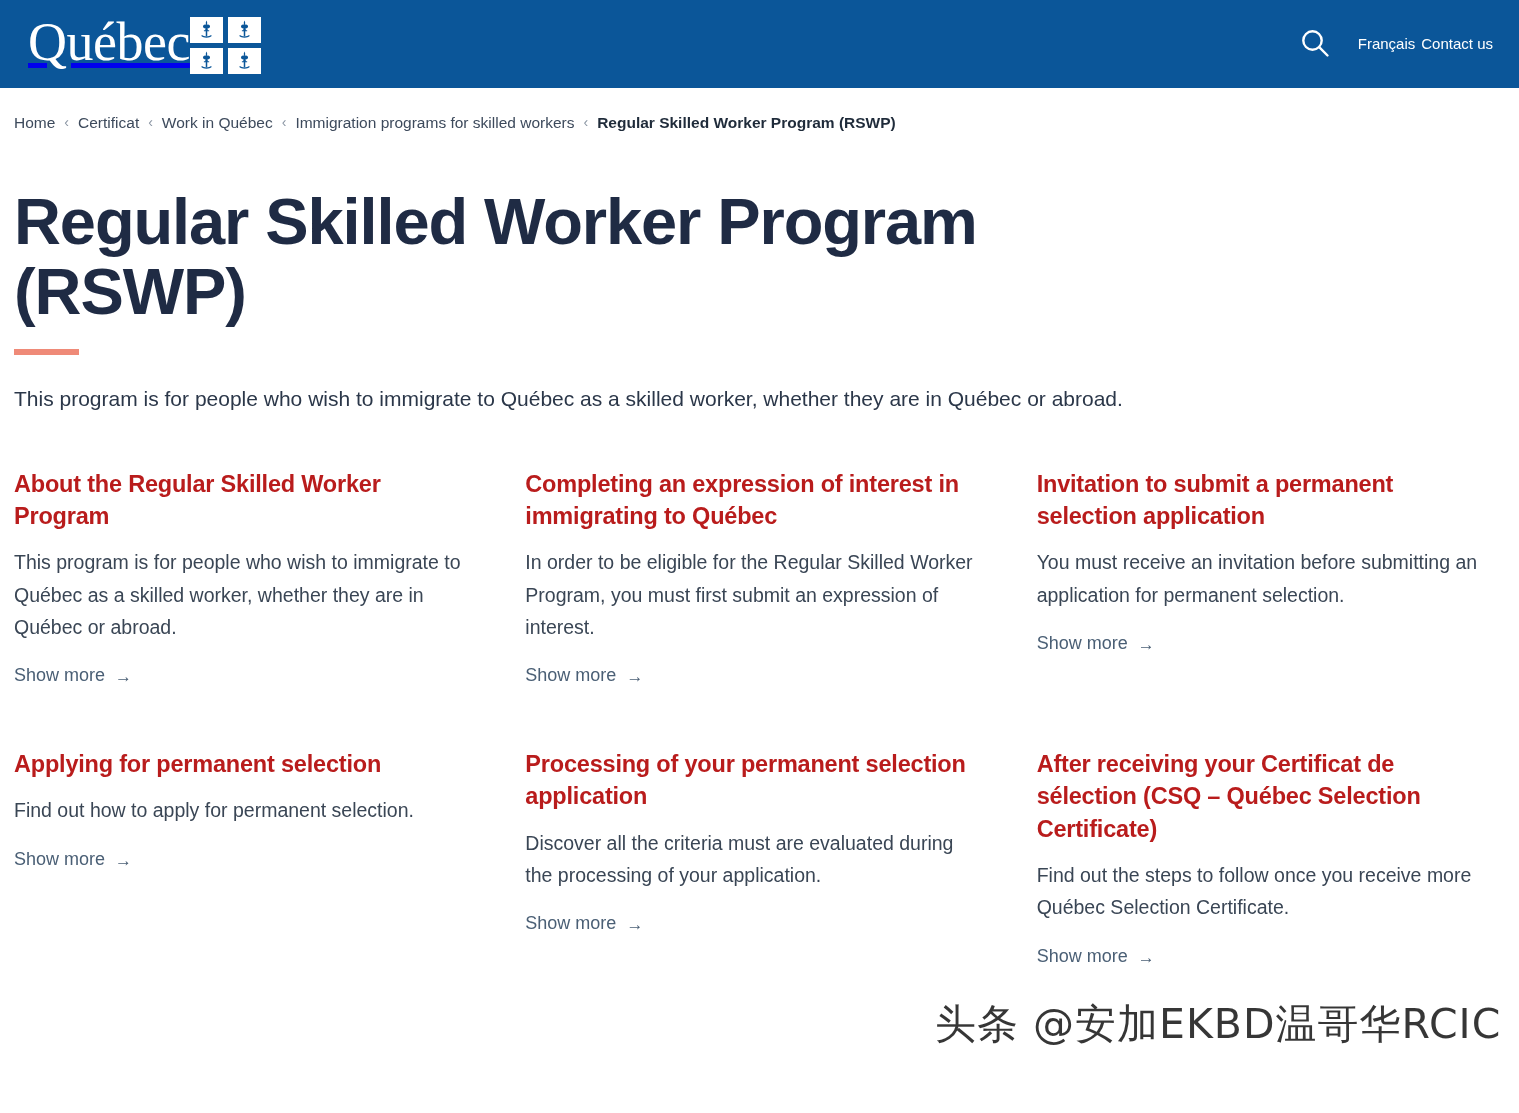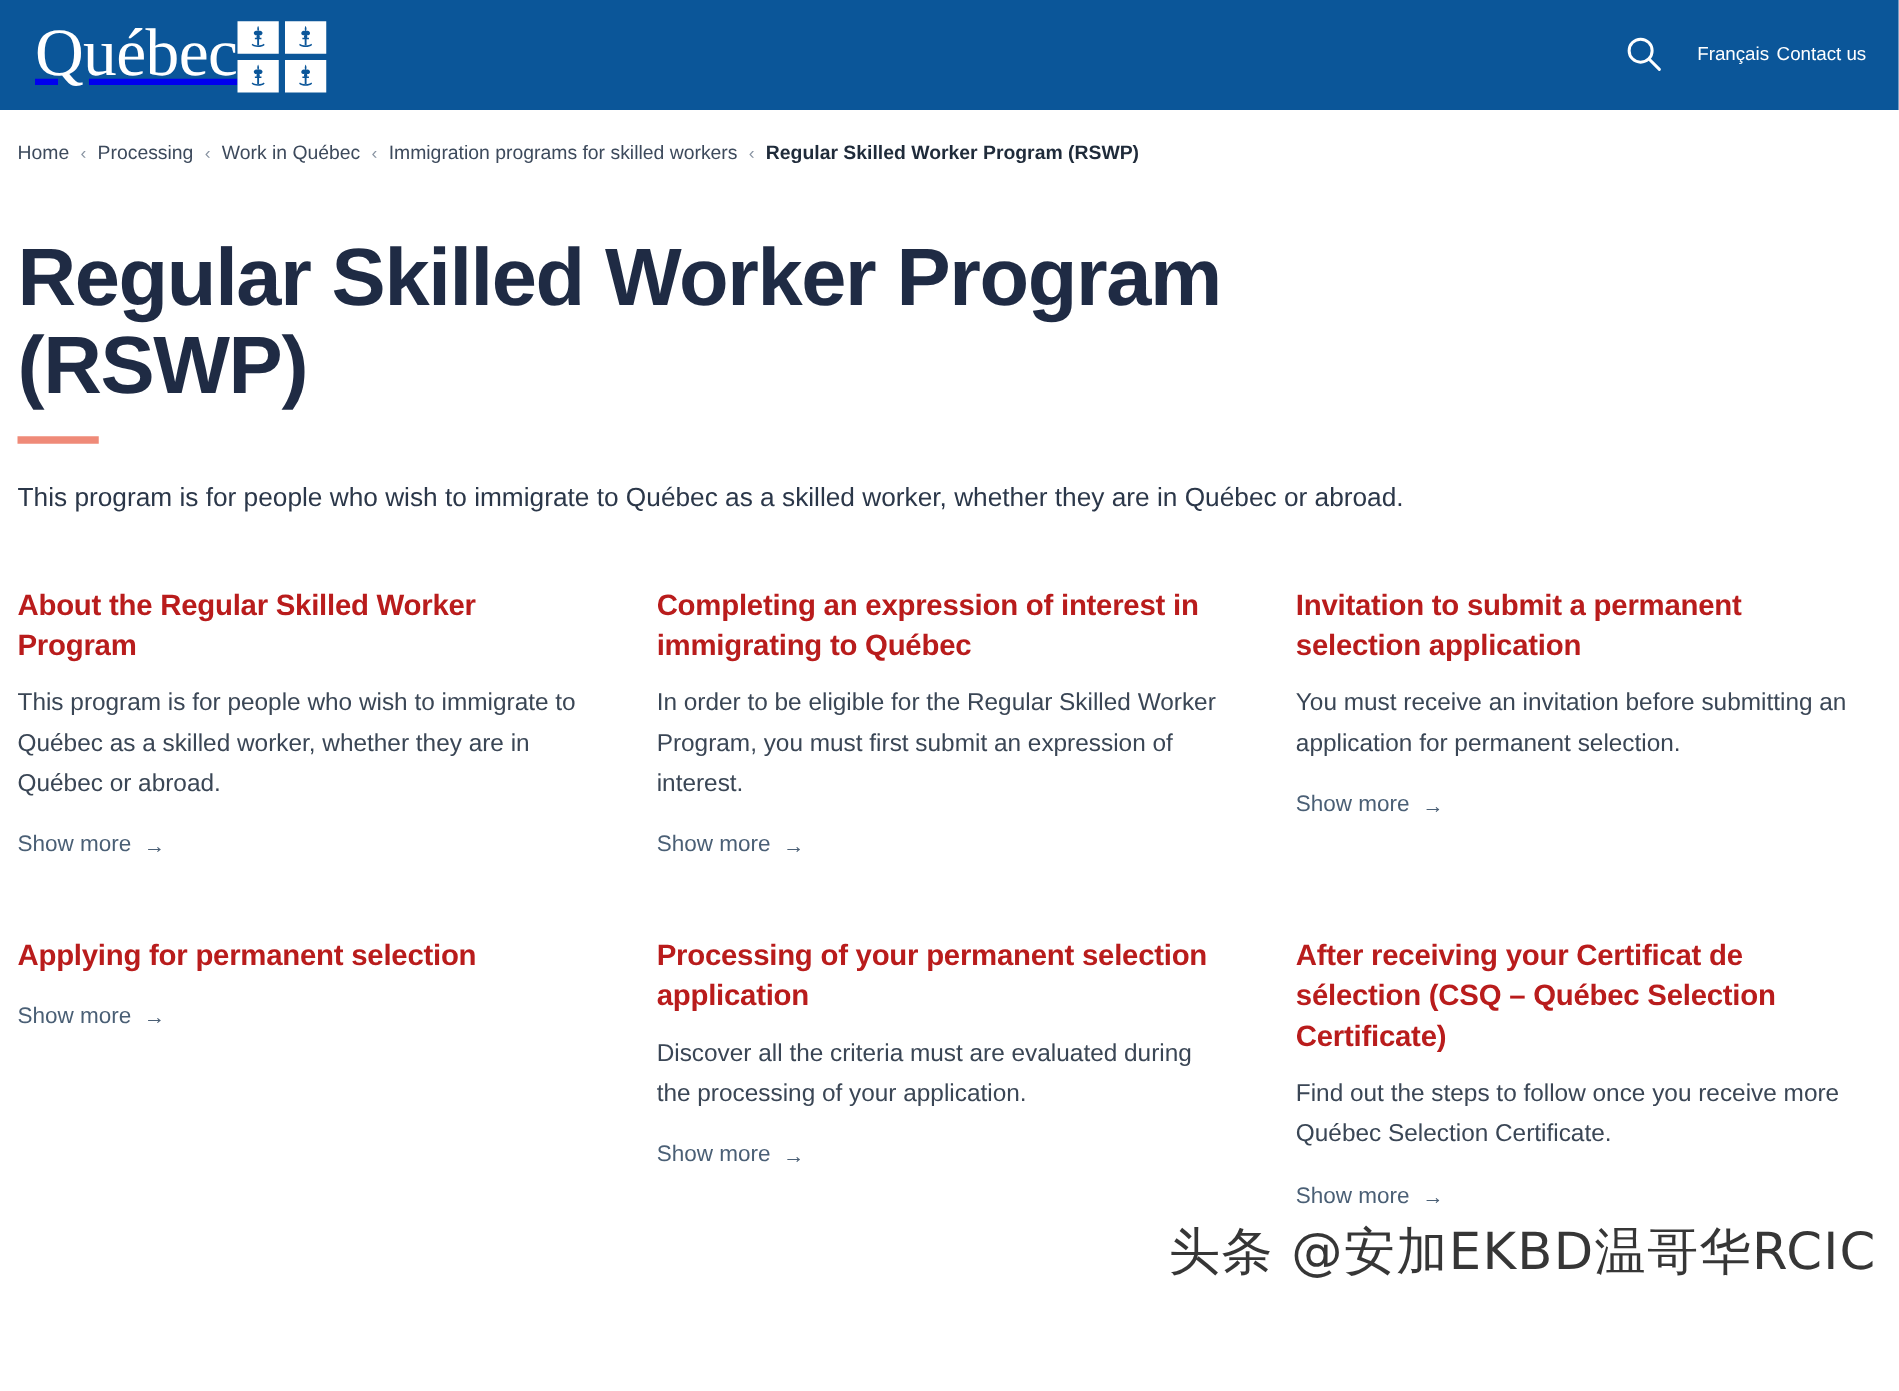--- a/index.html
+++ b/index.html
@@ -195,21 +195,21 @@
     font-size: 17px;
     line-height: 1;
     position: relative;
     top: 1px;
   }
 
   
   .watermark {
     position: absolute;
     left: 935px;
-    top: 981px;
+    top: 1004px;
     font-family: "DejaVu Sans", sans-serif;
     font-size: 41px;
     line-height: 1;
     letter-spacing: 1px;
     color: #1b1b1b;
     opacity: 0.88;
     white-space: nowrap;
     pointer-events: none;
     text-shadow: 0 0 1px rgba(255,255,255,0.75);
   }
@@ -261,21 +261,21 @@
     <div class="header-links">
       <a class="header-link" href="#">Français</a>
       <a class="header-link" href="#">Contact us</a>
     </div>
   </div>
 </header>
 
 <nav class="breadcrumb">
   <a class="crumb" href="#">Home</a>
   <span class="crumb-sep">‹</span>
-  <a class="crumb" href="#">Processing</a>
+  <a class="crumb" href="#">Certificat</a>
   <span class="crumb-sep">‹</span>
   <a class="crumb" href="#">Work in Québec</a>
   <span class="crumb-sep">‹</span>
   <a class="crumb" href="#">Immigration programs for skilled workers</a>
   <span class="crumb-sep">‹</span>
   <span class="crumb-current">Regular Skilled Worker Program (RSWP)</span>
 </nav>
 
 <main class="page-wrap">
 
@@ -308,20 +308,21 @@
       <h2 class="card-title">Invitation to submit a permanent selection application</h2>
       <p class="card-desc">You must receive an invitation before submitting an application for permanent selection.</p>
       <a class="show-more" href="#">
         <span>Show more</span>
         <span class="arrow">→</span>
       </a>
     </article>
 
     <article class="card">
       <h2 class="card-title">Applying for permanent selection</h2>
+      <p class="card-desc">Find out how to apply for permanent selection.</p>
       <a class="show-more" href="#">
         <span>Show more</span>
         <span class="arrow">→</span>
       </a>
     </article>
 
     <article class="card">
       <h2 class="card-title">Processing of your permanent selection application</h2>
       <p class="card-desc">Discover all the criteria must are evaluated during the processing of your application.</p>
       <a class="show-more" href="#">

